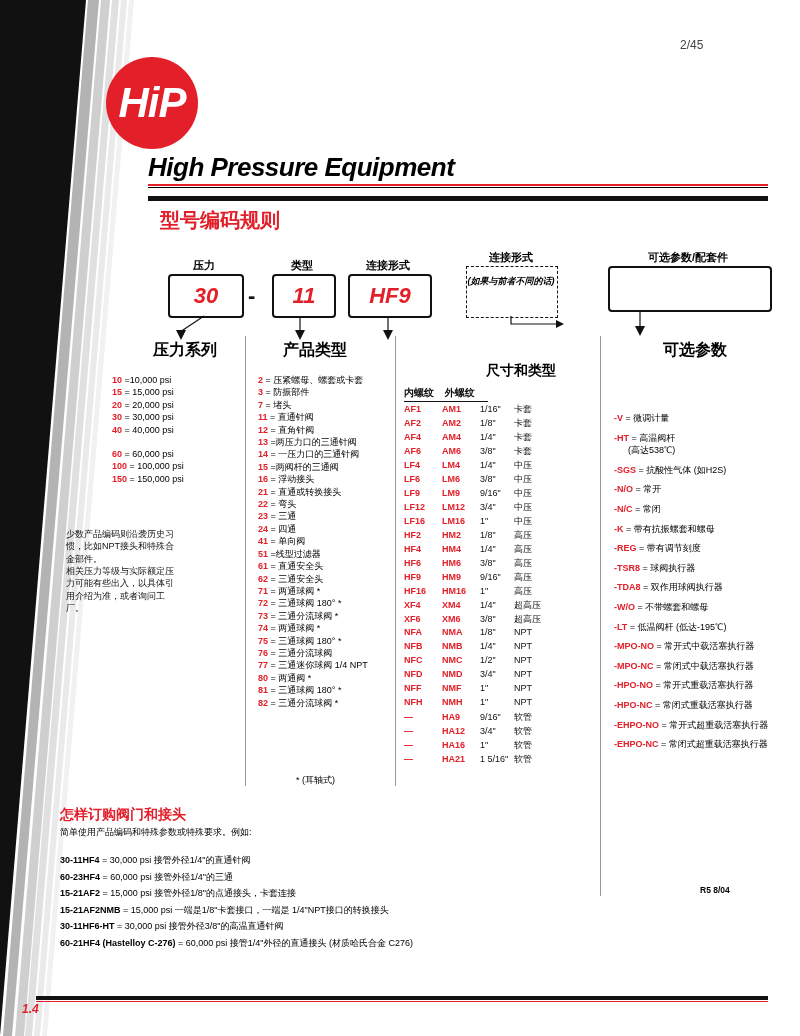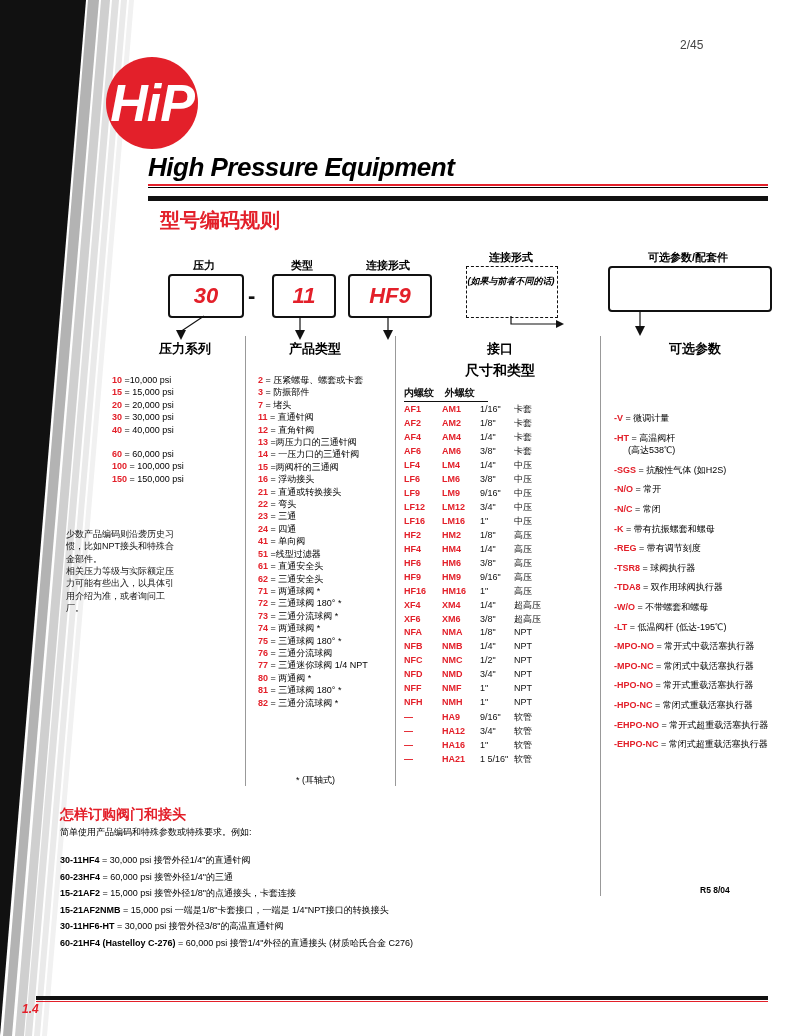--- a/index.html
+++ b/index.html
@@ -13,42 +13,42 @@
 
   
   .stripes{position:absolute;left:0;top:0;width:200px;height:1036px;overflow:hidden;}
 
   .pagenum{position:absolute;left:680px;top:38px;font-size:12px;color:#444;}
 
   
   .logo{position:absolute;left:106px;top:57px;width:92px;height:92px;border-radius:50%;
         background:#e3202a;}
   .logo span{position:absolute;left:0;top:0;width:92px;height:92px;line-height:92px;
-        text-align:center;color:#fff;font-weight:bold;font-style:italic;font-size:52px;
+        text-align:center;color:#fff;font-weight:bold;font-style:italic;font-size:42px;
         letter-spacing:-1px;font-family:"Liberation Sans",sans-serif;}
 
   .hpe{position:absolute;left:148px;top:152px;font-size:26px;font-weight:bold;font-style:italic;
        letter-spacing:-0.5px;}
   .hpe-rule{position:absolute;left:148px;top:184px;width:620px;height:2px;background:#e3202a;}
   .hpe-rule2{position:absolute;left:148px;top:187px;width:620px;height:1px;background:#000;}
 
   .title-cn{position:absolute;left:160px;top:207px;font-size:20px;font-weight:bold;color:#e3202a;}
   .title-bar{position:absolute;left:148px;top:196px;width:620px;height:5px;background:#111;}
 
   
   .boxlabel{position:absolute;font-size:11px;font-weight:bold;text-align:center;}
   .codebox{position:absolute;border:2.5px solid #111;border-radius:4px;background:#fff;}
   .codebox .val{position:absolute;left:0;right:0;top:50%;transform:translateY(-50%);
        text-align:center;font-size:22px;font-weight:bold;font-style:italic;color:#e3202a;}
   .dash{position:absolute;font-size:22px;font-weight:bold;color:#111;}
   .dashbox{position:absolute;border:1.5px dashed #111;}
   .notetxt{position:absolute;font-size:9px;font-weight:bold;font-style:italic;text-align:center;line-height:1.25;}
 
   
-  .colhead{position:absolute;font-size:13px;font-weight:bold;text-align:center;}
+  .colhead{position:absolute;font-size:16px;font-weight:bold;text-align:center;}
   .colsub{position:absolute;font-size:14px;font-weight:bold;text-align:center;}
 
   
   .vsep{position:absolute;width:1px;background:#999;}
 
   
   .lst{position:absolute;font-size:9px;line-height:12.4px;}
   .lst .k{color:#e3202a;font-weight:bold;}
   .lst div{white-space:nowrap;}
   .para{position:absolute;font-size:9px;line-height:12.4px;color:#111;width:110px;}
@@ -151,22 +151,21 @@
       <polygon points="176,330 186,330 181,340"></polygon>
       <polygon points="295,330 305,330 300,340"></polygon>
       <polygon points="383,330 393,330 388,340"></polygon>
       <polygon points="635,326 645,326 640,336"></polygon>
       <polygon points="556,320 564,324 556,328"></polygon>
     </g>
   </svg>
 
   <div class="colhead" style="left:120px;top:340px;width:130px">压力系列</div>
   <div class="colhead" style="left:250px;top:340px;width:130px">产品类型</div>
-  <div class="colhead" style="left:400px;top:340px;width:200px">接口</div>
-  <div class="colsub" style="left:400px;top:362px;width:200px">尺寸和类型</div>
+  <div class="colsub" style="left:421px;top:362px;width:200px">尺寸和类型</div>
   <div class="colhead" style="left:610px;top:340px;width:170px">可选参数</div>
 
   <div class="vsep" style="left:245px;top:336px;height:450px"></div>
   <div class="vsep" style="left:395px;top:336px;height:450px"></div>
   <div class="vsep" style="left:600px;top:336px;height:560px"></div>
 
   <div class="lst" style="left:112px;top:374px;width:130px">
     <div><span class="k">10</span> <span>=10,000 psi</span></div>
     <div><span class="k">15</span> <span>= 15,000 psi</span></div>
     <div><span class="k">20</span> <span>= 20,000 psi</span></div>

